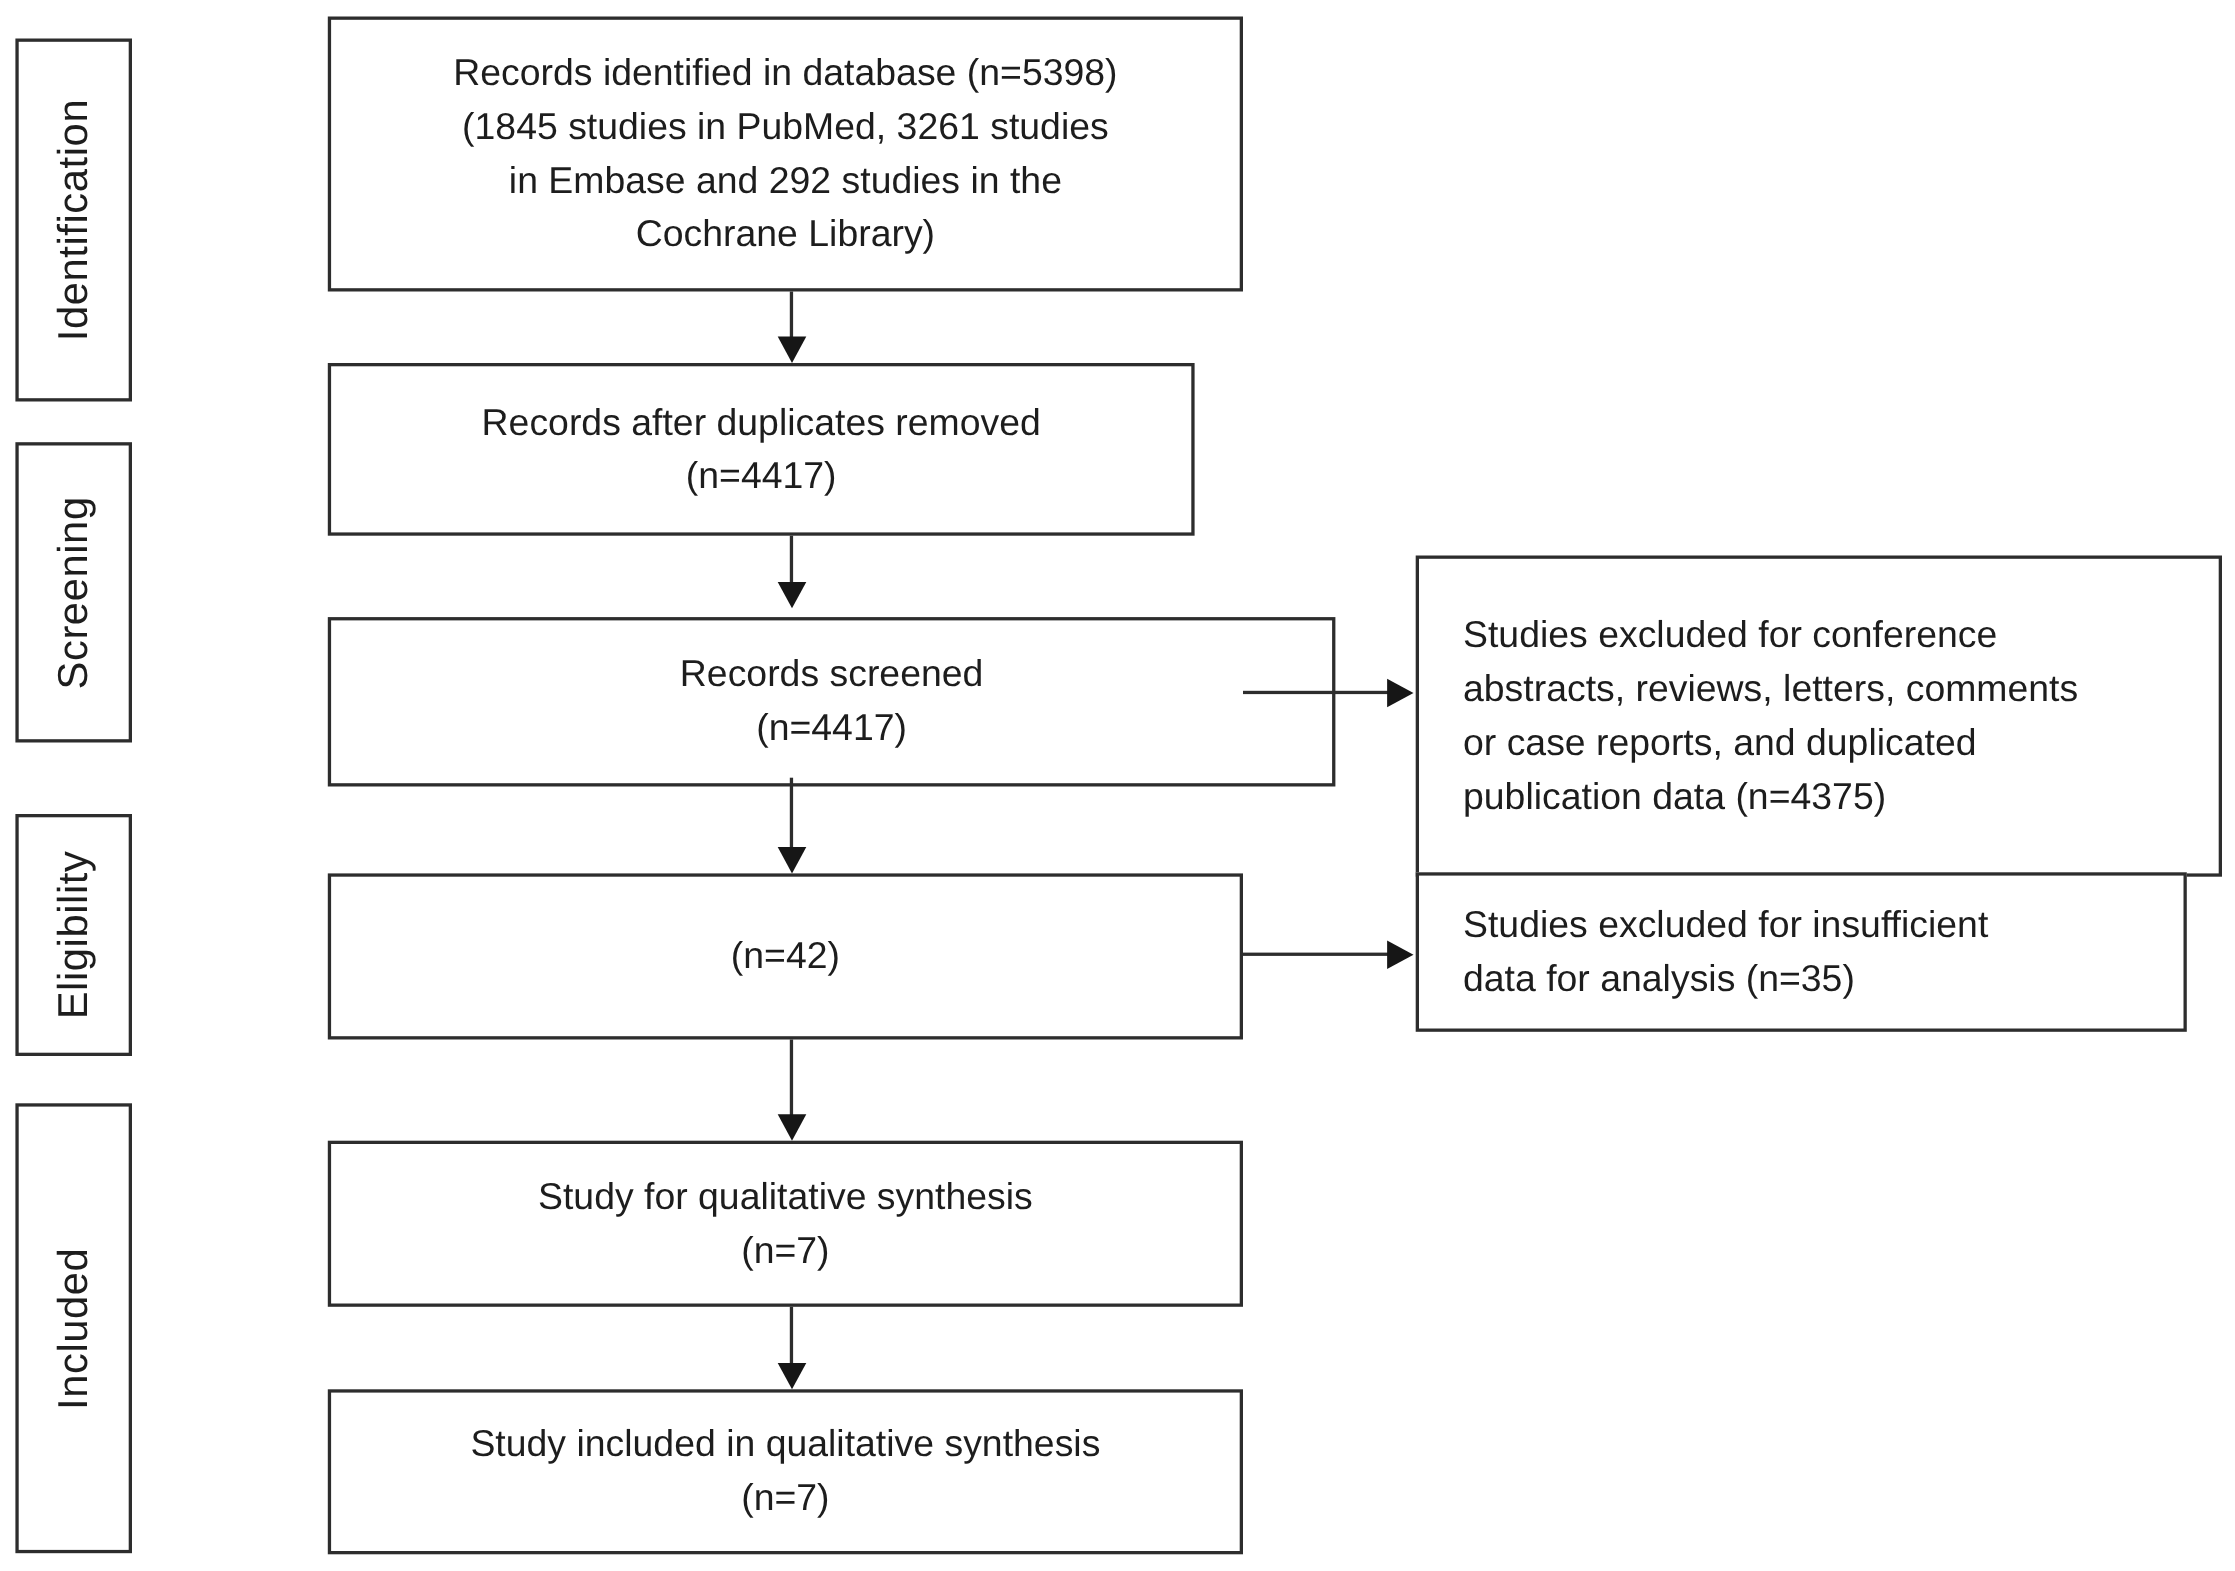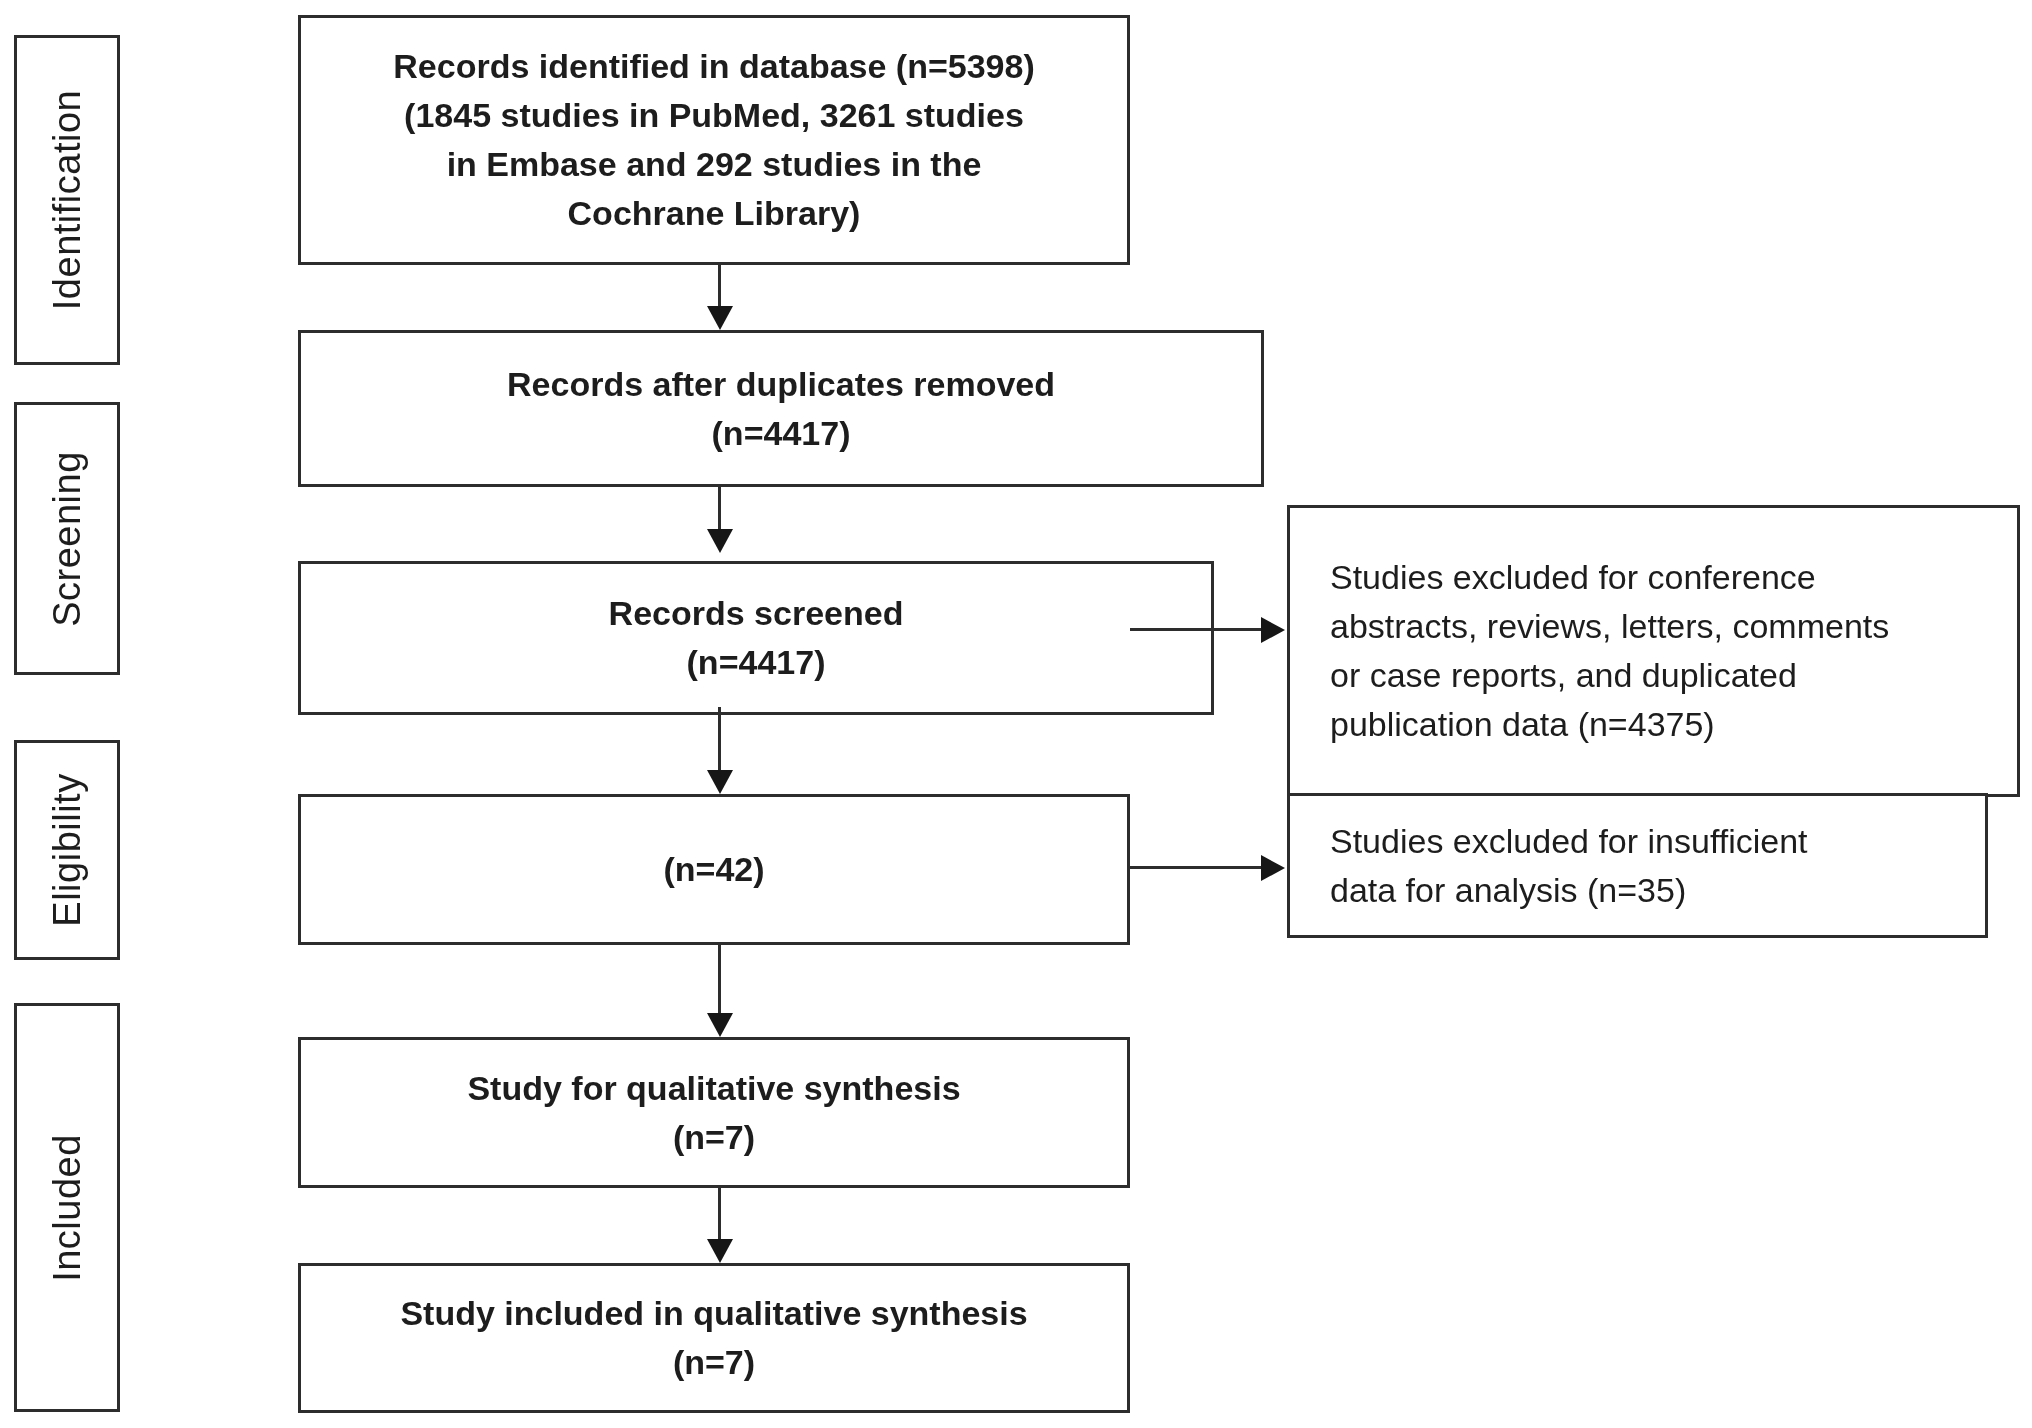--- a/index.html
+++ b/index.html
@@ -14,21 +14,21 @@
   }
   .box {
     position: absolute;
     box-sizing: border-box;
     border: 3px solid #2d2d2d;
     background: #ffffff;
     display: flex;
     flex-direction: column;
     justify-content: center;
   }
-  .flow-box { align-items: center; text-align: center; font-weight: bold; }
+  .flow-box { align-items: center; text-align: center; }
   .excl-box { align-items: flex-start; text-align: left; padding: 10px 24px 10px 40px; }
   .line { font-size: 34px; line-height: 49px; white-space: nowrap; }
   .stage-box { align-items: center; }
   .stage-label {
     transform: rotate(-90deg);
     font-size: 38px;
     line-height: 38px;
     white-space: nowrap;
     letter-spacing: 0.5px;
   }
@@ -68,21 +68,21 @@
     <span class="stage-label">Included</span>
   </div>
 
   <div class="box flow-box" style="left:298px; top:15px; width:832px; height:250px;">
     <div class="line">Records identified in database (n=5398)</div>
     <div class="line">(1845 studies in PubMed, 3261 studies</div>
     <div class="line">in Embase and 292 studies in the</div>
     <div class="line">Cochrane Library)</div>
   </div>
 
-  <div class="box flow-box" style="left:298px; top:330px; width:966px; height:157px;">
+  <div class="box flow-box" style="left:298px; top:330px; width:788px; height:157px;">
     <div class="line">Records after duplicates removed</div>
     <div class="line">(n=4417)</div>
   </div>
 
   <div class="box flow-box" style="left:298px; top:561px; width:916px; height:154px;">
     <div class="line">Records screened</div>
     <div class="line">(n=4417)</div>
   </div>
 
   <div class="box flow-box" style="left:298px; top:794px; width:832px; height:151px;">

